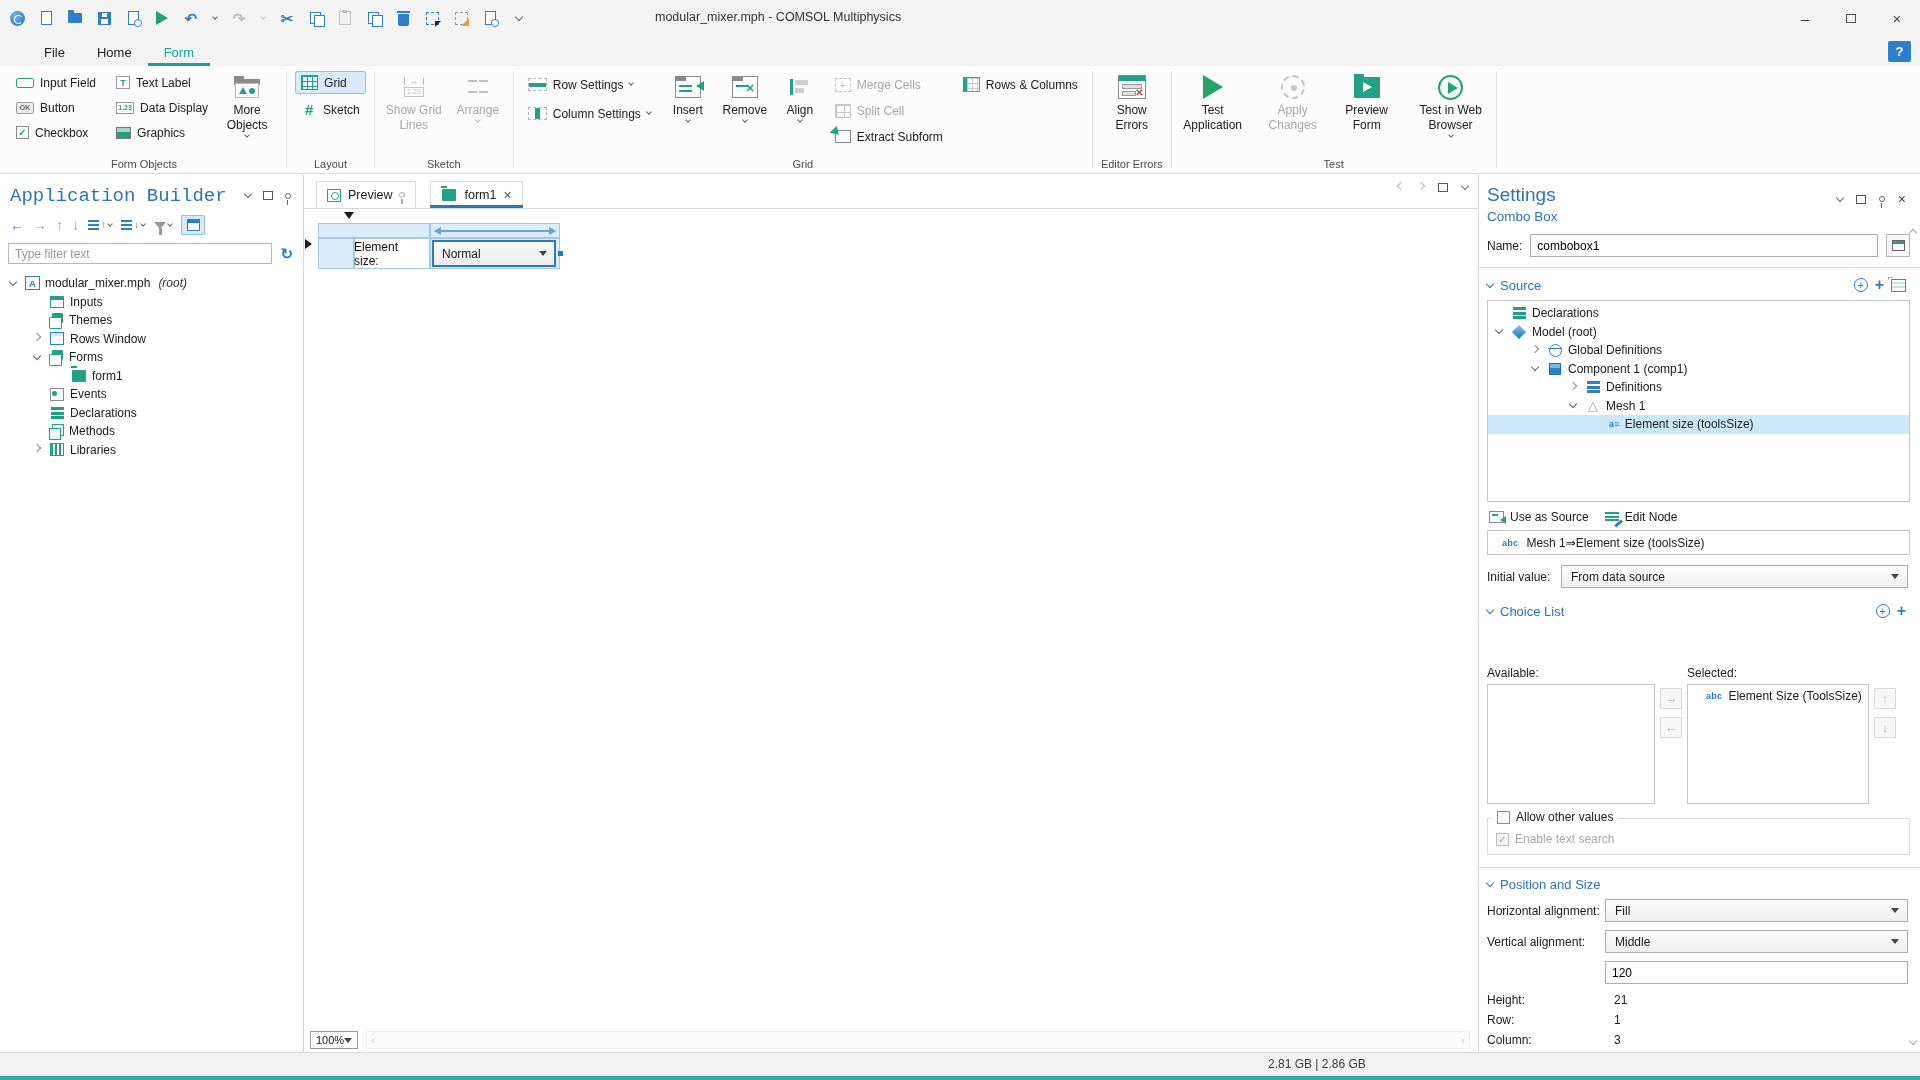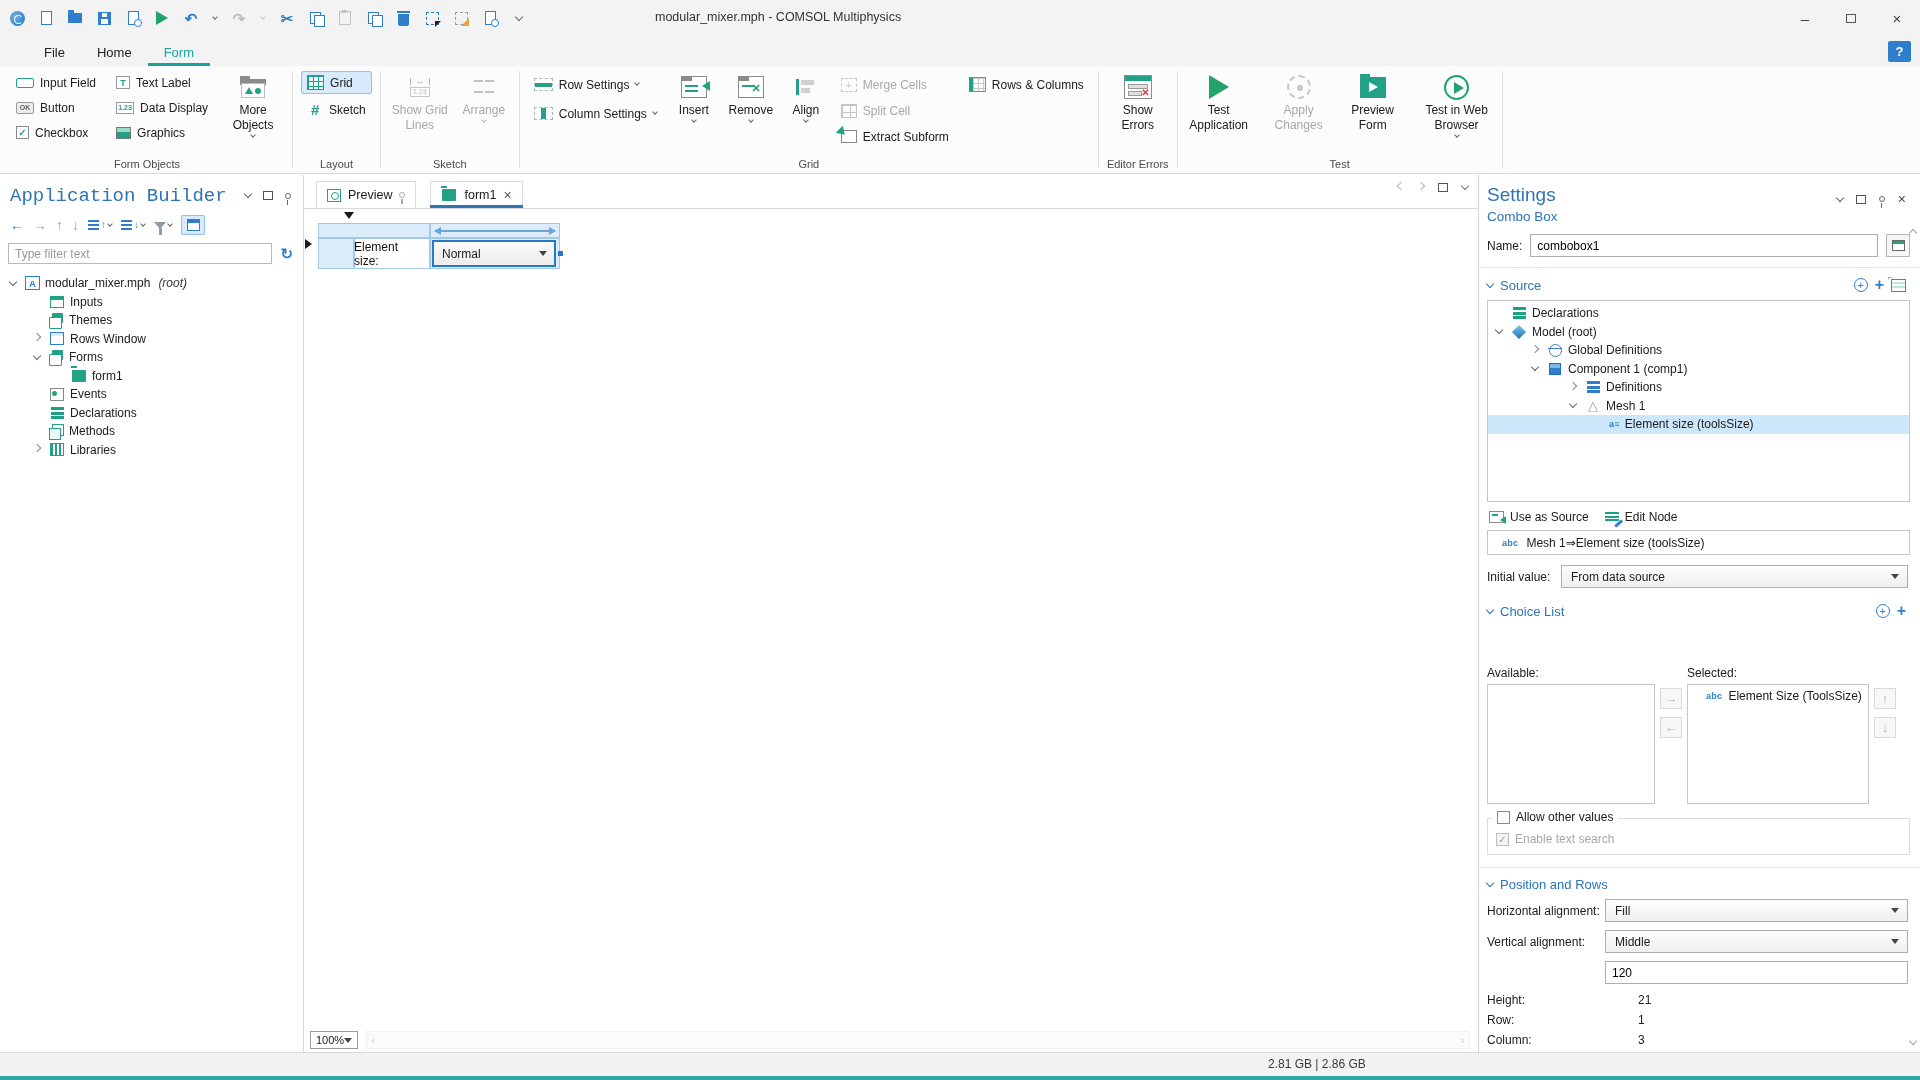--- a/index.html
+++ b/index.html
@@ -235,21 +235,21 @@
   .lb-sel { width:182px; }
   .midbtns { display:flex; flex-direction:column; gap:8px; justify-content:flex-start; padding-top:22px; }
   .abtn { width:22px; height:21px; border:1px solid #dadada; background:#f7f7f7; color:#b5b5b5; display:flex; align-items:center; justify-content:center; font-size:13px; }
   .lbitem { display:flex; align-items:center; gap:6px; padding:4px 0 0 18px; font-size:12px; white-space:nowrap; }
   .fieldset { border:1px solid #dcdcdc; margin:14px 10px 0 8px; padding:13px 8px 8px; position:relative; }
   .legend { position:absolute; top:-9px; left:4px; background:#fff; display:flex; gap:6px; padding:0 5px; align-items:center; font-size:12px; }
   .cb { width:13px; height:13px; border:1px solid #8a8a8a; background:#fff; flex:none; }
   .cb.checked-dis { border-color:#bdbdbd; background:#f4f4f4; color:#9e9e9e; font-size:10px; display:flex; align-items:center; justify-content:center; }
   .cbrow { display:flex; align-items:center; gap:6px; font-size:12px; }
   .statictext { font-size:12px; }
-  .kvrow { display:flex; align-items:flex-end; padding:3px 10px 3px 8px; font-size:12px;gap:24px; }
+  .kvrow { display:flex; align-items:flex-end; padding:3px 10px 3px 8px; font-size:12px; }
   .kvrow .dlab { width:118px; flex:none; }
   .tin { flex:1; height:23px; border:1px solid #abadb3; padding:0 6px; font-size:12px; font-family:"Liberation Sans",sans-serif; }
   .sscroll { position:absolute; right:1px; top:56px; bottom:6px; width:13px; display:flex; flex-direction:column; justify-content:space-between; align-items:center; color:#9aa7b5; padding:2px 0; }
 
   
   .statusbar { position:absolute; left:0; right:0; bottom:4px; height:24px; background:#f2f2f2; border-top:1px solid #dadada; }
   .mem { position:absolute; left:1268px; top:4px; font-size:12px; color:#3a3a3a; }
   .bottomstrip { position:absolute; left:0; right:0; bottom:0; height:4px; background:#2ba9a2; }
 </style>
 </head>
@@ -334,21 +334,21 @@
   <div class="menubar">
     <span class="mtab">File</span>
     <span class="mtab">Home</span>
     <span class="mtab active">Form</span>
   </div>
   <div class="helpbtn">?</div>
 
   <div class="ribbon">
 
     <div class="rgroup">
-      <div class="gcontent" style="gap:8px">
+      <div class="gcontent" style="gap:2px">
         <div style="display:grid;grid-template-columns:auto auto;column-gap:8px;row-gap:2px">
           <div class="sbtn">
               <span class="ic ic-inputfield"></span>
               <span>Input Field</span>
             </div>
           <div class="sbtn">
               <span class="ic ic-textlabel">T</span>
               <span>Text Label</span>
             </div>
           <div class="sbtn">
@@ -866,21 +866,21 @@
         </div>
         <div class="cbrow dis">
           <span class="cb checked-dis">✓</span>
           <span>Enable text search</span>
         </div>
       </div>
       <div class="hline" style="margin-top:12px"></div>
 
       <div class="sect">
         <span class="cv"></span>
-        <span>Position and Rows</span>
+        <span>Position and Size</span>
       </div>
       <div class="ddrow">
         <span class="dlab">Horizontal alignment:</span>
         <div class="dd">
           <span>Fill</span>
           <span class="tri"></span>
         </div>
       </div>
       <div class="ddrow">
         <span class="dlab">Vertical alignment:</span>

